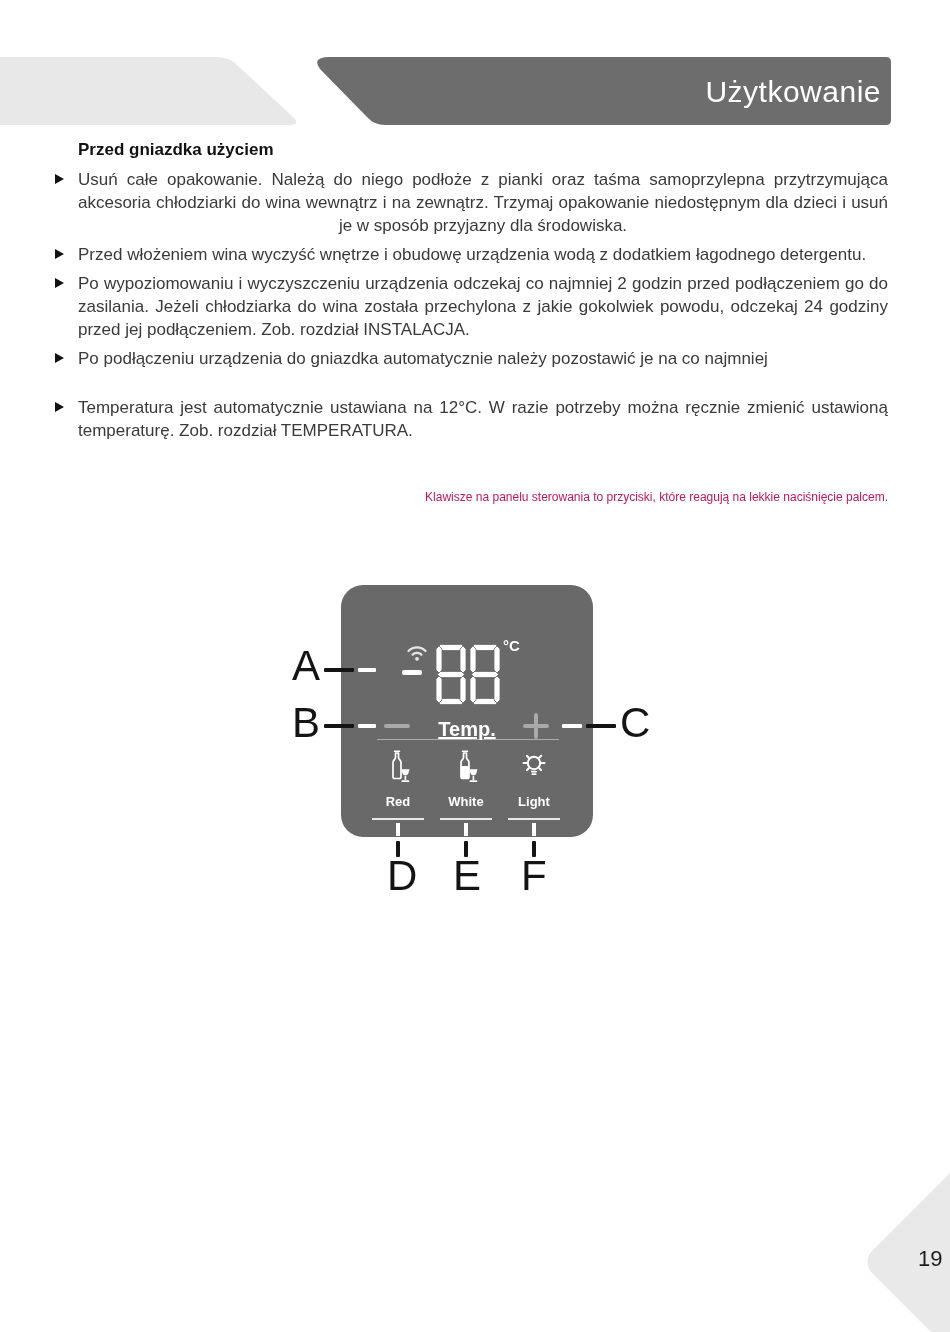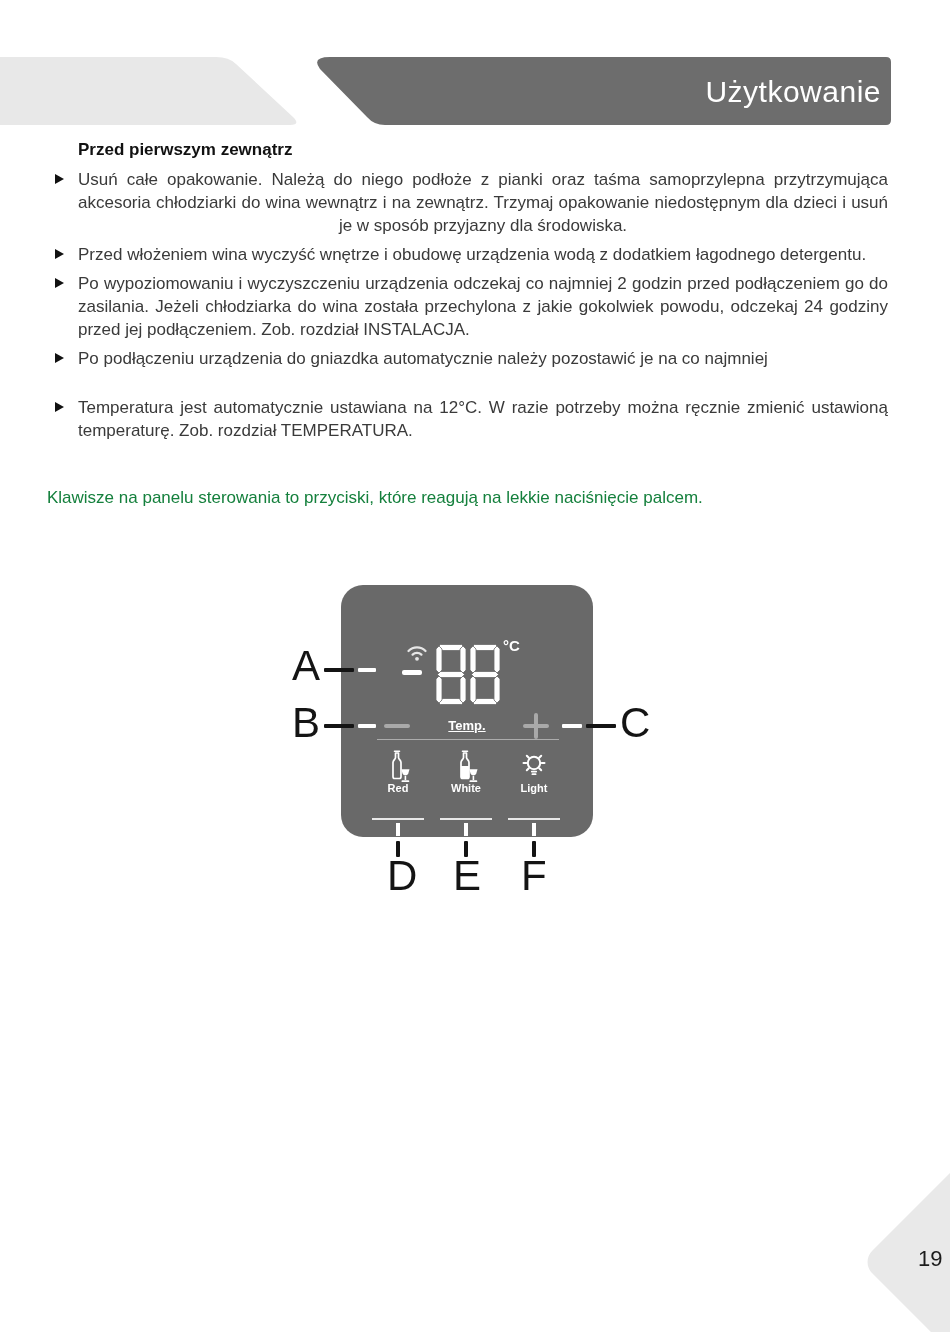--- a/index.html
+++ b/index.html
@@ -22,45 +22,45 @@
   .bullets { position:absolute; left:47px; top:168px; width:841px; list-style:none; }
   .bullets li { position:relative; padding-left:31px; margin-bottom:6px; }
   .btxt { display:block; font-size:17px; line-height:23px; text-align:justify; color:#3a3a3a; }
   .bullets li:nth-child(1) .btxt { text-align-last:center; }
   .bullets li.gap-before { margin-top:26px; }
   .tri {
     position:absolute; left:8px; top:6px; width:0; height:0;
     border-left:9px solid #111; border-top:5.5px solid transparent; border-bottom:5.5px solid transparent;
   }
   .intro {
-    position:absolute; left:47px; top:486px; width:841px; font-size:17px;
-    line-height:23px; color:#15803d;
+    position:absolute; left:47px; top:486px; width:841px; font-size:12px;
+    line-height:23px; color:#be185d;text-align:right;
   }
   
   .panel {
     position:absolute; left:341px; top:585px; width:252px; height:252px;
     background:#696969; border-radius:22px;
   }
   .panel .wifi { position:absolute; left:64px; top:56px; }
   .panel .neg  { position:absolute; left:61px; top:85px; width:20px; height:5px; background:#fff; border-radius:2px; }
   .panel .digits { position:absolute; left:95px; top:59px; }
   .panel .unit { position:absolute; left:162px; top:52px; color:#fff; font-size:15px; font-weight:bold; }
   .panel .t-minus { position:absolute; left:43px; top:139px; width:26px; height:4px; background:#a9a9a9; border-radius:2px; }
-  .panel .t-label { position:absolute; left:90px; top:133px; width:72px; text-align:center; color:#fff; font-size:13px; font-weight:bold;text-decoration:underline; }
+  .panel .t-label { position:absolute; left:90px; top:133px; width:72px; text-align:center; color:#fff; font-size:20px; font-weight:bold;text-decoration:underline; }
   .panel .t-plus { position:absolute; left:182px; top:128px; width:26px; height:26px; }
   .panel .t-plus span { position:absolute; background:#a9a9a9; border-radius:2px; }
   .panel .t-plus .ph { left:0; top:11px; width:26px; height:4px; }
   .panel .t-plus .pv { left:11px; top:0; width:4px; height:26px; }
   .panel .divider { position:absolute; left:36px; top:154px; width:182px; height:1px; background:rgba(255,255,255,0.45); }
   .key { position:absolute; top:165px; width:68px; height:87px; }
   .key.red   { left:23px; }
   .key.white { left:91px; }
   .key.light { left:159px; }
   .key .kicon { position:absolute; left:0; right:0; top:0; height:34px; display:flex; justify-content:center; }
-  .key .klabel { position:absolute; left:0; right:0; top:32px; text-align:center; color:#fff; font-size:11px; font-weight:bold; }
+  .key .klabel { position:absolute; left:0; right:0; top:44px; text-align:center; color:#fff; font-size:13px; font-weight:bold; }
   .key .kline { position:absolute; left:8px; right:8px; top:68px; height:2px; background:rgba(255,255,255,0.85); }
   .key .kdash { position:absolute; left:32px; top:73px; width:4px; height:13px; background:#fff; }
   
   .callout { position:absolute; font-size:42px; font-weight:400; color:#141414; line-height:1; }
   .hdash { position:absolute; height:4px; background:#141414; border-radius:1px; z-index:3; }
   .hdash.white { background:#fff; }
   .vdash { position:absolute; width:4px; background:#141414; border-radius:1px; }
   
   .legend { position:absolute; left:104px; top:917px; font-size:17.5px; line-height:24px; color:#3a3a3a; }
   
@@ -74,21 +74,21 @@
 <body>
 
 <div class="page">
 
   <svg class="hdr-svg" width="950" height="70" viewBox="0 0 950 70">
     <path d="M0,0 H216 Q229,0 236,7 L293,60 Q301,68 290,68 H0 Z" fill="#e8e8e8"></path>
     <path d="M330,0 H886 Q891,0 891,5 V63 Q891,68 886,68 H385 Q374,68 367,60 L320,12 Q311,0 330,0 Z" fill="#6d6d6d"></path>
   </svg>
   <div class="hdr-title">Użytkowanie</div>
 
-  <div class="section-title">Przed pierwszym zewnątrz</div>
+  <div class="section-title">Przed gniazdka użyciem</div>
 
   <ul class="bullets">
     <li>
       <span class="tri"></span>
       <span class="btxt">Usuń całe opakowanie. Należą do niego podłoże z pianki oraz taśma samoprzylepna przytrzymująca akcesoria chłodziarki do wina wewnątrz i na zewnątrz. Trzymaj opakowanie niedostępnym dla dzieci i usuń je w sposób przyjazny dla środowiska.</span>
     </li>
     <li>
       <span class="tri"></span>
       <span class="btxt">Przed włożeniem wina wyczyść wnętrze i obudowę urządzenia wodą z dodatkiem łagodnego detergentu.</span>
     </li>

